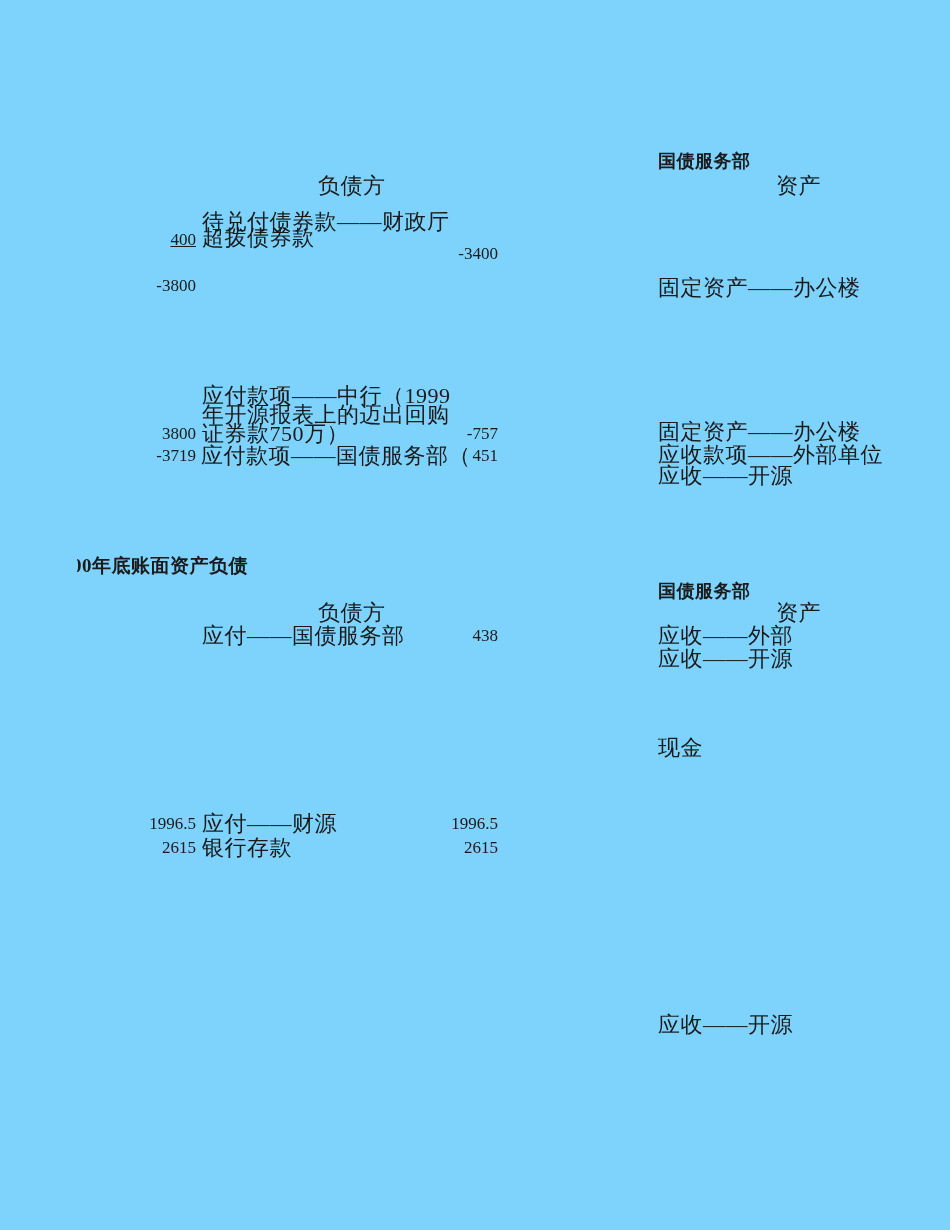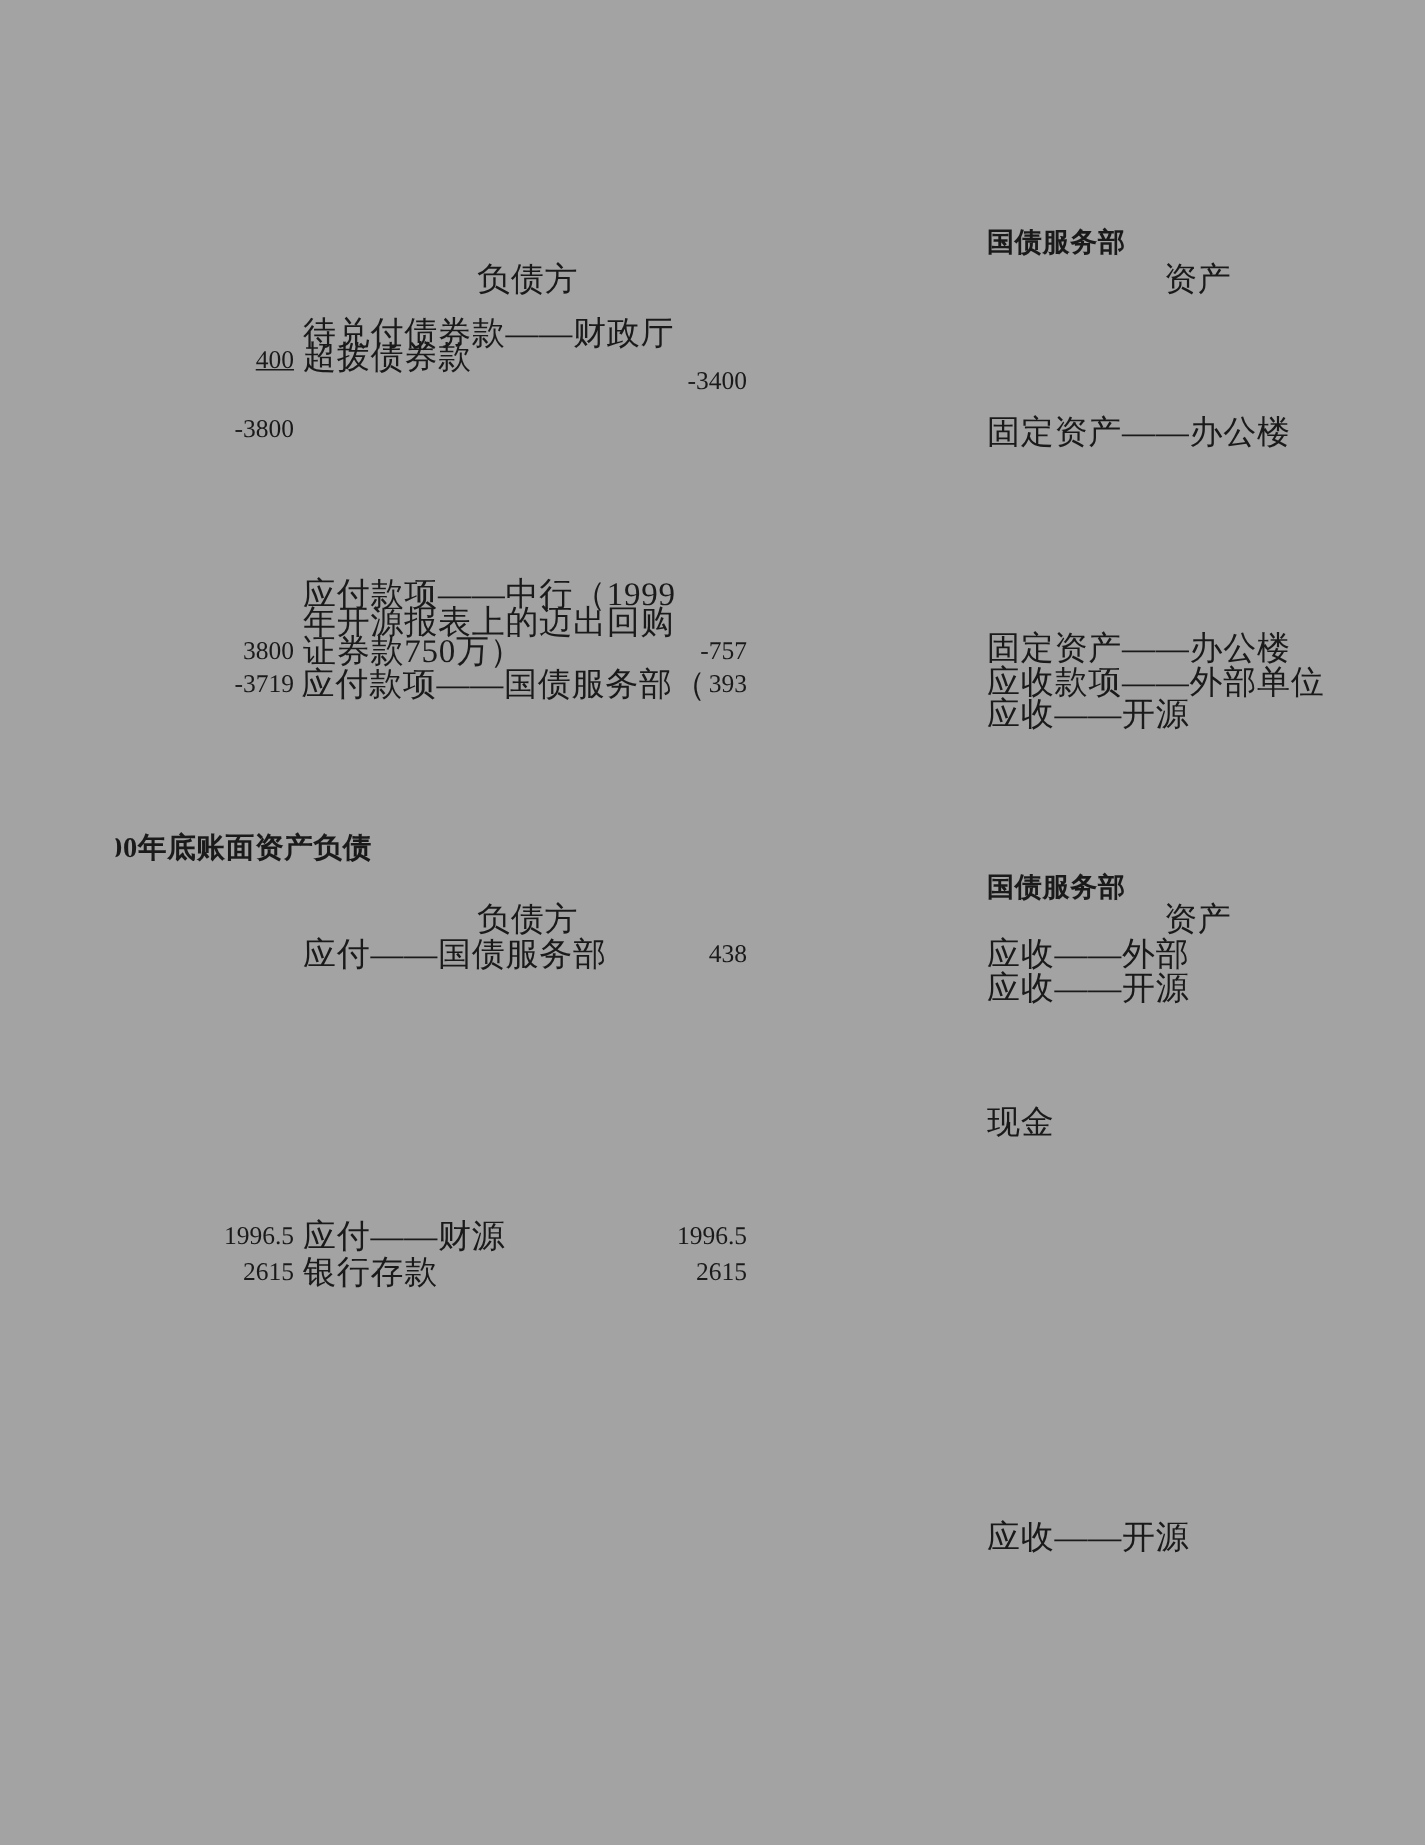--- a/index.html
+++ b/index.html
@@ -4,21 +4,21 @@
 <style>
   html, body {
     margin: 0;
     padding: 0;
     background: #ffffff;
   }
   .canvas {
     position: relative;
     width: 950px;
     height: 1230px;
-    background: #a3a3a3;
+    background: #7dd3fc;
     overflow: hidden;
     font-family: "Liberation Serif", "DejaVu Serif", serif;
     color: #1a1a1a;
   }
   .t {
     position: absolute;
     font-size: 22px;
     line-height: 19px;
     white-space: nowrap;
     letter-spacing: 0.5px;
@@ -90,21 +90,21 @@
 
   <div class="t" style="left:202px; top:386px;">应付款项——中行（1999</div>
   <div class="t" style="left:202px; top:405px;">年开源报表上的迈出回购</div>
 
   <div class="numcol" style="top:424px;">3800</div>
   <div class="t" style="left:202px; top:424px;">证券款750万）</div>
   <div class="valcol" style="top:424px;">-757</div>
 
   <div class="numcol" style="top:446px;">-3719</div>
   <div class="t" style="left:201px; top:446px;">应付款项——国债服务部（</div>
-  <div class="valcol" style="top:446px;">393</div>
+  <div class="valcol" style="top:446px;">451</div>
 
   <div class="t" style="left:658px; top:422px;">固定资产——办公楼</div>
   <div class="t" style="left:658px; top:445px;">应收款项——外部单位</div>
   <div class="t" style="left:658px; top:466px;">应收——开源</div>
 
   <div class="title-wrap">
     <span>00年底账面资产负债</span>
   </div>
 
   <div class="hdr" style="left:658px; top:581px;">国债服务部</div>

